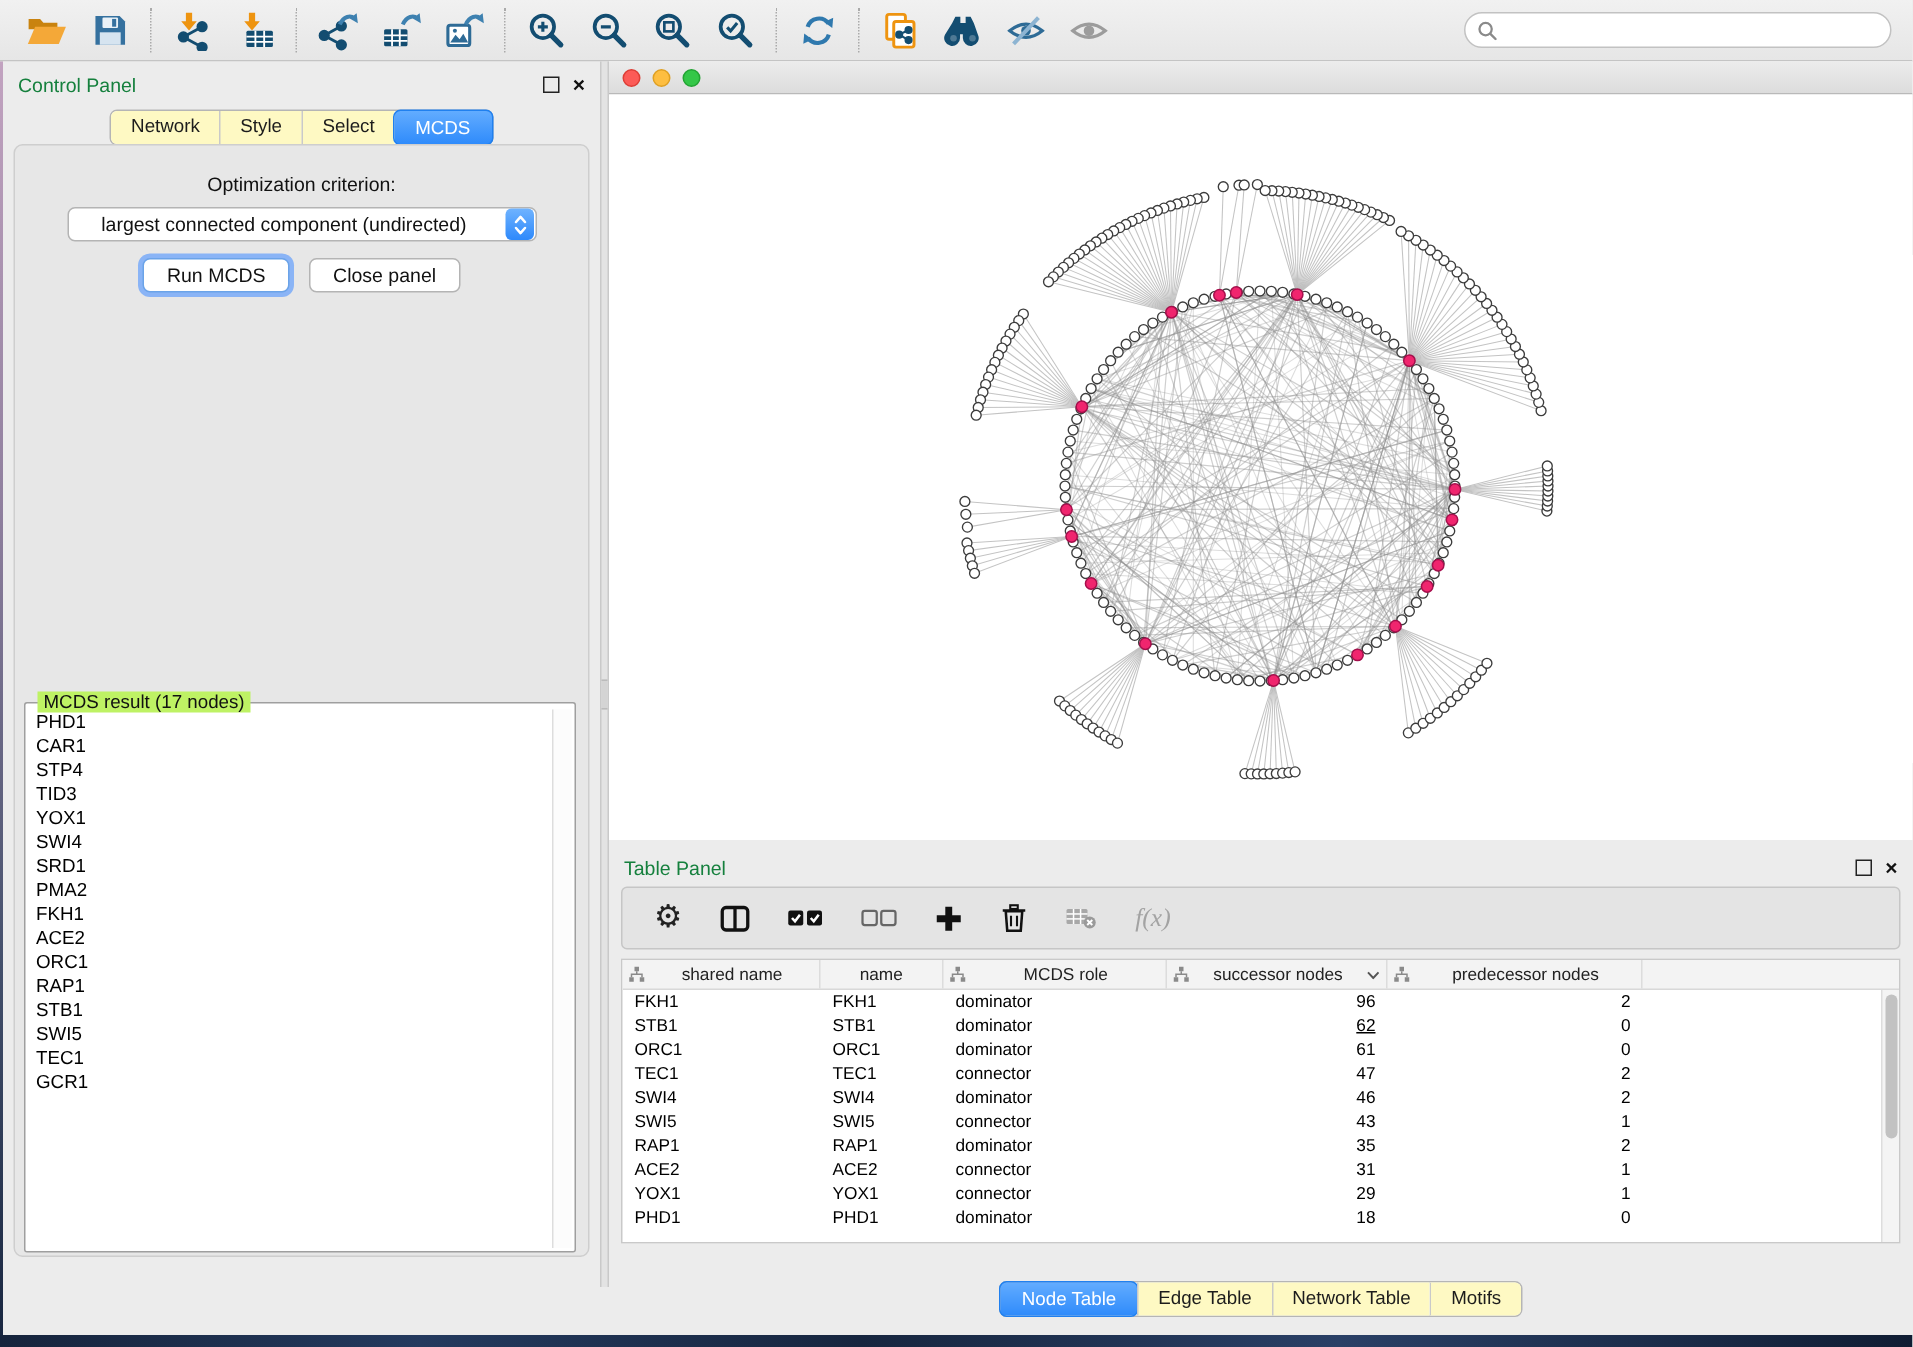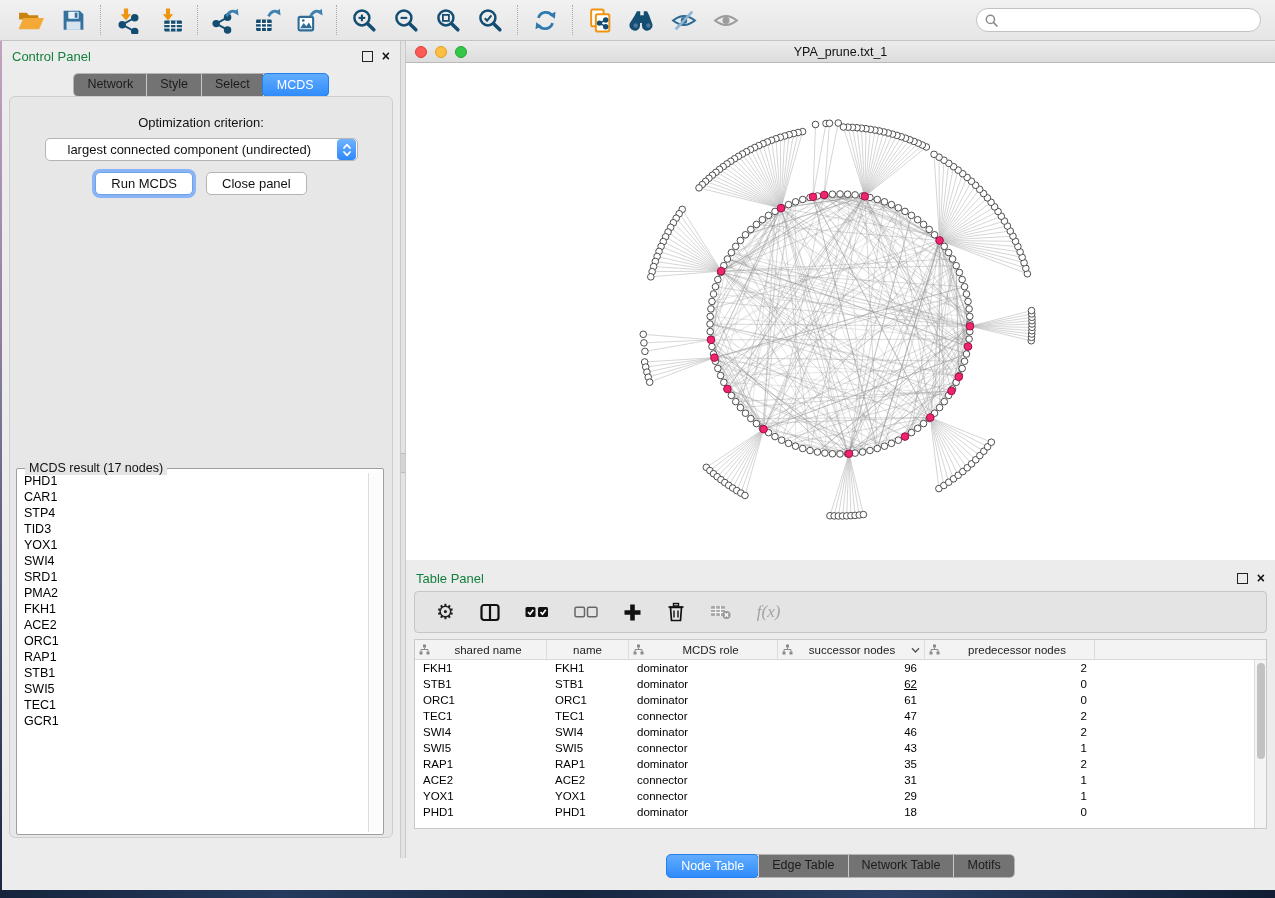--- a/index.html
+++ b/index.html
@@ -30,21 +30,21 @@
   
   #control-panel{position:absolute;left:2px;top:41px;width:398px;height:817px;background:#ececec;}
   .panel-titlebar{height:26px;display:flex;align-items:center;padding:4px 10px 0 10px;box-sizing:border-box;}
   .panel-titlebar .ptitle{font-size:13px;color:#15803d;}
   .win-btns{margin-left:auto;display:flex;align-items:center;gap:9px;}
   .float-glyph{width:9px;height:9px;border:1.6px solid #222;display:inline-block;}
   .close-glyph{font-size:14px;font-weight:bold;color:#111;line-height:10px;}
   #cp-tabs{position:absolute;left:0;top:32px;width:100%;display:flex;justify-content:center;}
   .seg{display:inline-flex;background:#fff;border:1px solid #b5b5b5;border-radius:5px;}
   .seg .tab{padding:3px 13px;font-size:12.5px;color:#1c1c1c;border-left:1px solid #c9c9c9;
-    background:#737373;white-space:nowrap;}
+    background:#fef9c3;white-space:nowrap;}
   .seg .tab:first-child{border-left:none;border-radius:4px 0 0 4px;}
   .seg .tab:last-child{border-radius:0 4px 4px 0;}
   .seg .tab.sel{background:linear-gradient(#62acff,#2f8bfb);color:#fff;border-radius:5px;
     margin:-1px;border:1px solid #2080ef;padding:4px 14px;}
   #cp-content{position:absolute;left:7px;top:55px;width:384px;height:742px;
     background:#e7e7e7;border:1px solid #cecece;border-radius:6px;box-sizing:border-box;}
   .crit-label{text-align:center;margin-top:18px;font-size:13px;color:#111;}
   .mac-select{position:relative;margin:8px auto 0 auto;width:313px;height:23px;background:#fff;
     border:1px solid #b4b4b4;border-radius:5px;box-sizing:border-box;
     display:flex;align-items:center;}
@@ -52,21 +52,21 @@
   .mac-select .spinner{width:19px;height:21px;border-radius:4px;margin-right:0.5px;
     background:linear-gradient(#6fb3ff,#2e89fb);display:flex;flex-direction:column;
     align-items:center;justify-content:center;gap:1px;}
   .mac-select .spinner svg{display:block;}
   .btn-row{display:flex;justify-content:center;gap:13px;margin-top:11px;}
   .mac-btn{background:#fff;border:1px solid #b4b4b4;border-radius:5px;font-size:13px;color:#111;
     padding:3px 15px;font-family:"Liberation Sans",sans-serif;}
   .mac-btn.focused{box-shadow:0 0 0 3px rgba(88,152,254,.65);border-color:#6ba3e8;}
   #result-box{position:absolute;left:6px;right:8px;top:371px;bottom:2px;
     border:1px solid #9f9f9f;border-radius:2px;background:#fff;}
-  #result-legend{position:absolute;top:-8px;left:8px;background:#e5e5e5;padding:0 4px;
+  #result-legend{position:absolute;top:-8px;left:8px;background:#bef264;padding:0 4px;
     font-size:12.5px;color:#111;}
   #result-list{position:absolute;left:2px;top:4px;bottom:2px;right:15px;overflow:hidden;
     font-size:12.5px;color:#000;line-height:16px;padding-left:5px;}
   #result-scroll{position:absolute;right:2px;top:4px;bottom:2px;width:12px;background:#fcfcfc;
     border-left:1px solid #ddd;}
   
   #splitter{position:absolute;left:400px;top:41px;width:6px;height:817px;background:#e3e3e3;
     border-left:1px solid #c9c9c9;border-right:1px solid #c9c9c9;box-sizing:border-box;}
   #splitter .grip{position:absolute;left:0;right:0;top:412px;height:18px;background:#d4d4d4;
     border-top:1px solid #bbb;border-bottom:1px solid #bbb;}
@@ -341,21 +341,20 @@
 
 <div id="splitter">
     <div class="grip"></div>
   </div>
 
 <div id="network-window">
   <div class="net-titlebar">
     <span class="tl red"></span>
     <span class="tl yellow"></span>
     <span class="tl green"></span>
-    <span class="net-title">YPA_prune.txt_1</span>
   </div>
   <div class="net-canvas">
     <svg id="graph-svg" width="869" height="497">
         <line x1="374.9812350338589" y1="145.16915185551215" x2="426.4411722416381" y2="131.21993942473514" stroke="#8f8f8f" stroke-width="0.8" opacity="0.42"></line>
         <line x1="374.9812350338589" y1="145.16915185551215" x2="389.53738136766304" y2="138.8399592978319" stroke="#8f8f8f" stroke-width="0.8" opacity="0.42"></line>
         <line x1="374.9812350338589" y1="145.16915185551215" x2="456.574263096701" y2="132.97499210841295" stroke="#8f8f8f" stroke-width="0.8" opacity="0.42"></line>
         <line x1="374.9812350338589" y1="145.16915185551215" x2="556.1600407021681" y2="305.4626186323369" stroke="#8f8f8f" stroke-width="0.8" opacity="0.42"></line>
         <line x1="374.9812350338589" y1="145.16915185551215" x2="449.0920788362798" y2="390.1209865064526" stroke="#8f8f8f" stroke-width="0.8" opacity="0.42"></line>
         <line x1="374.9812350338589" y1="145.16915185551215" x2="356.3693830786378" y2="365.2760150581557" stroke="#8f8f8f" stroke-width="0.8" opacity="0.42"></line>
         <line x1="374.9812350338589" y1="145.16915185551215" x2="404.01993680348266" y2="387.4958331753771" stroke="#8f8f8f" stroke-width="0.8" opacity="0.42"></line>

